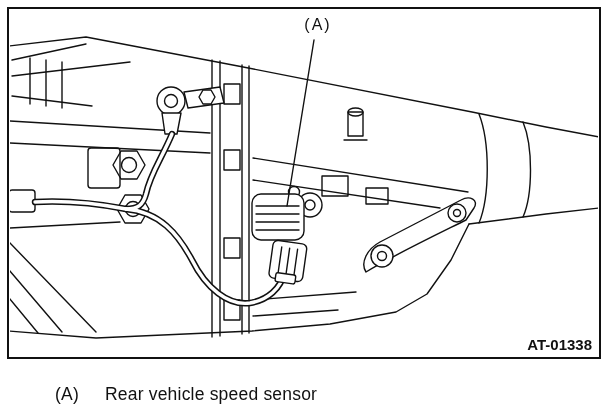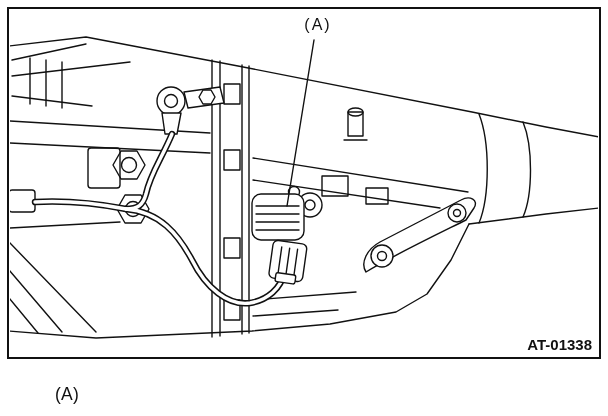--- a/index.html
+++ b/index.html
@@ -153,15 +153,16 @@
     </g>
 
     <text x="318" y="30" text-anchor="middle" font-size="16" letter-spacing="2">(A)</text>
 
     <text x="592" y="350" text-anchor="end" font-size="15" font-weight="bold">AT-01338</text>
   </svg>
 
   
   <div class="caption">
     <span>(A)</span>
+    <span>Rear vehicle speed sensor</span>
   </div>
 
 </div>
 
 </body></html>

